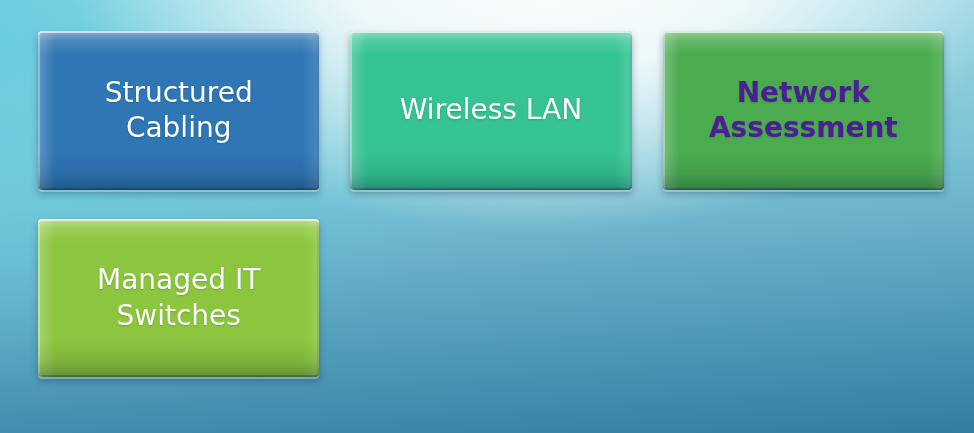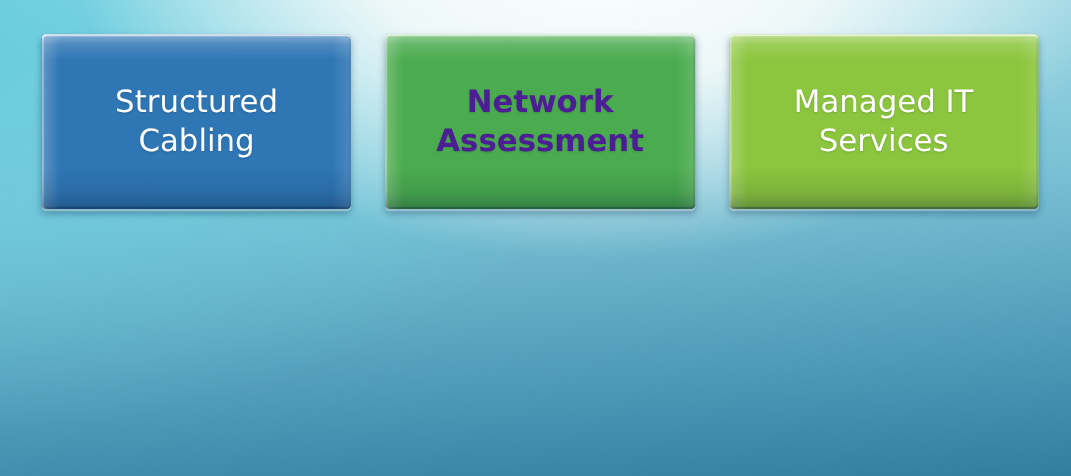--- a/index.html
+++ b/index.html
@@ -90,27 +90,30 @@
 <body>
 
 <div class="slide">
   <div class="grid">
 
     <div class="tile" style="--c: #2F76B5;">
       <span class="tile-label" style="color: rgb(255, 255, 255);">Structured
 Cabling</span>
     </div>
 
+    <div class="tile" style="--c: #35C394;">
+      <span class="tile-label" style="color: rgb(255, 255, 255);">Wireless LAN</span>
+    </div>
 
 
     <div class="tile" style="--c: #4BAC4F;">
       <span class="tile-label" style="color: #4c1d95; font-weight: bold;">Network
 Assessment</span>
     </div>
 
     <div class="tile" style="--c: #8CC63E;">
       <span class="tile-label" style="color: rgb(255, 255, 255);">Managed IT
-Services</span>
+Switches</span>
     </div>
 
 
   </div>
 </div>
 
 </body></html>

